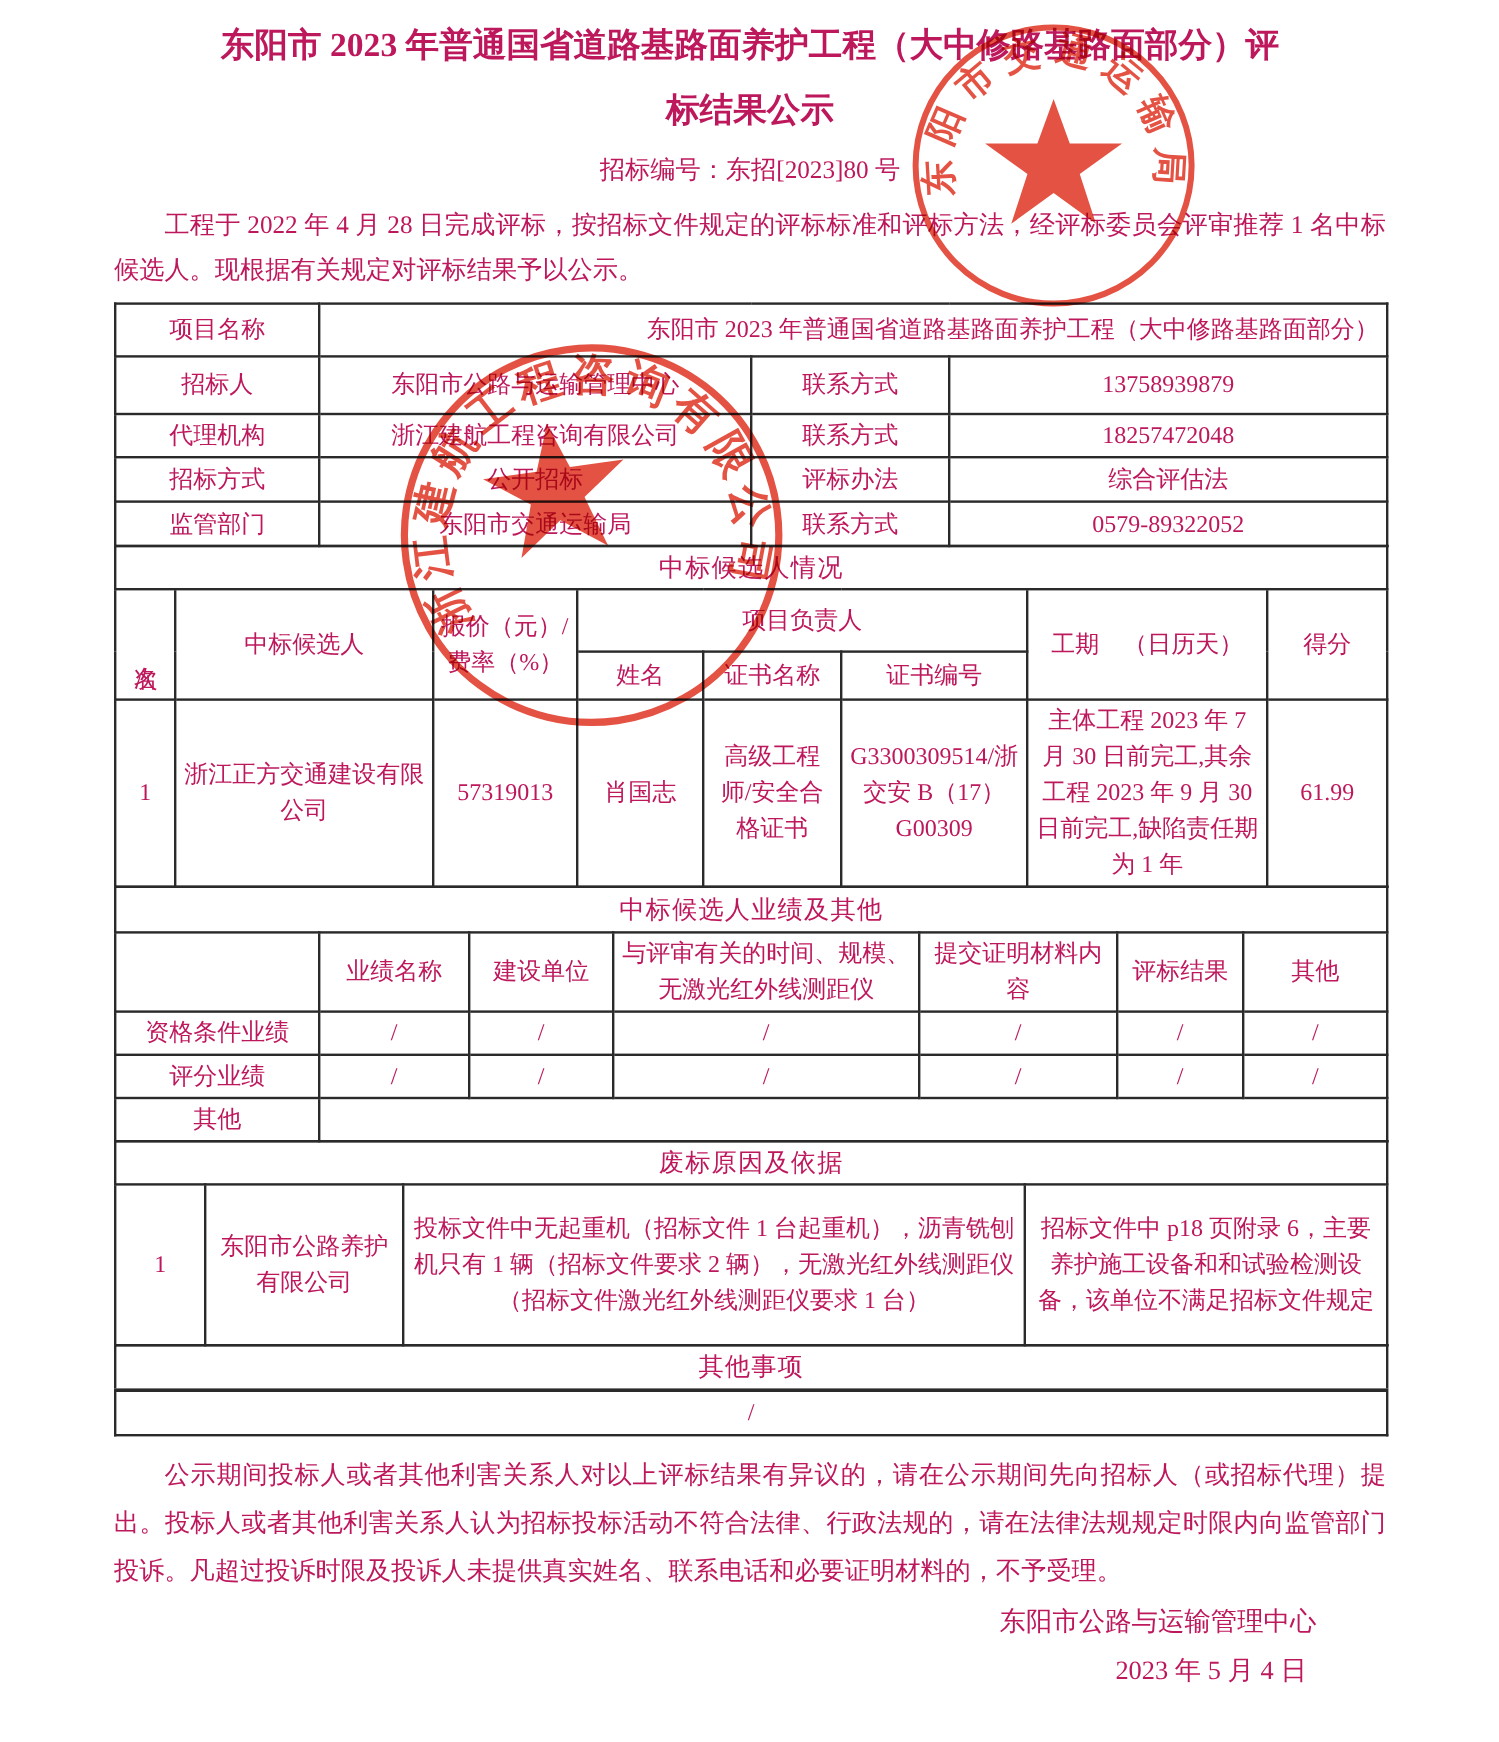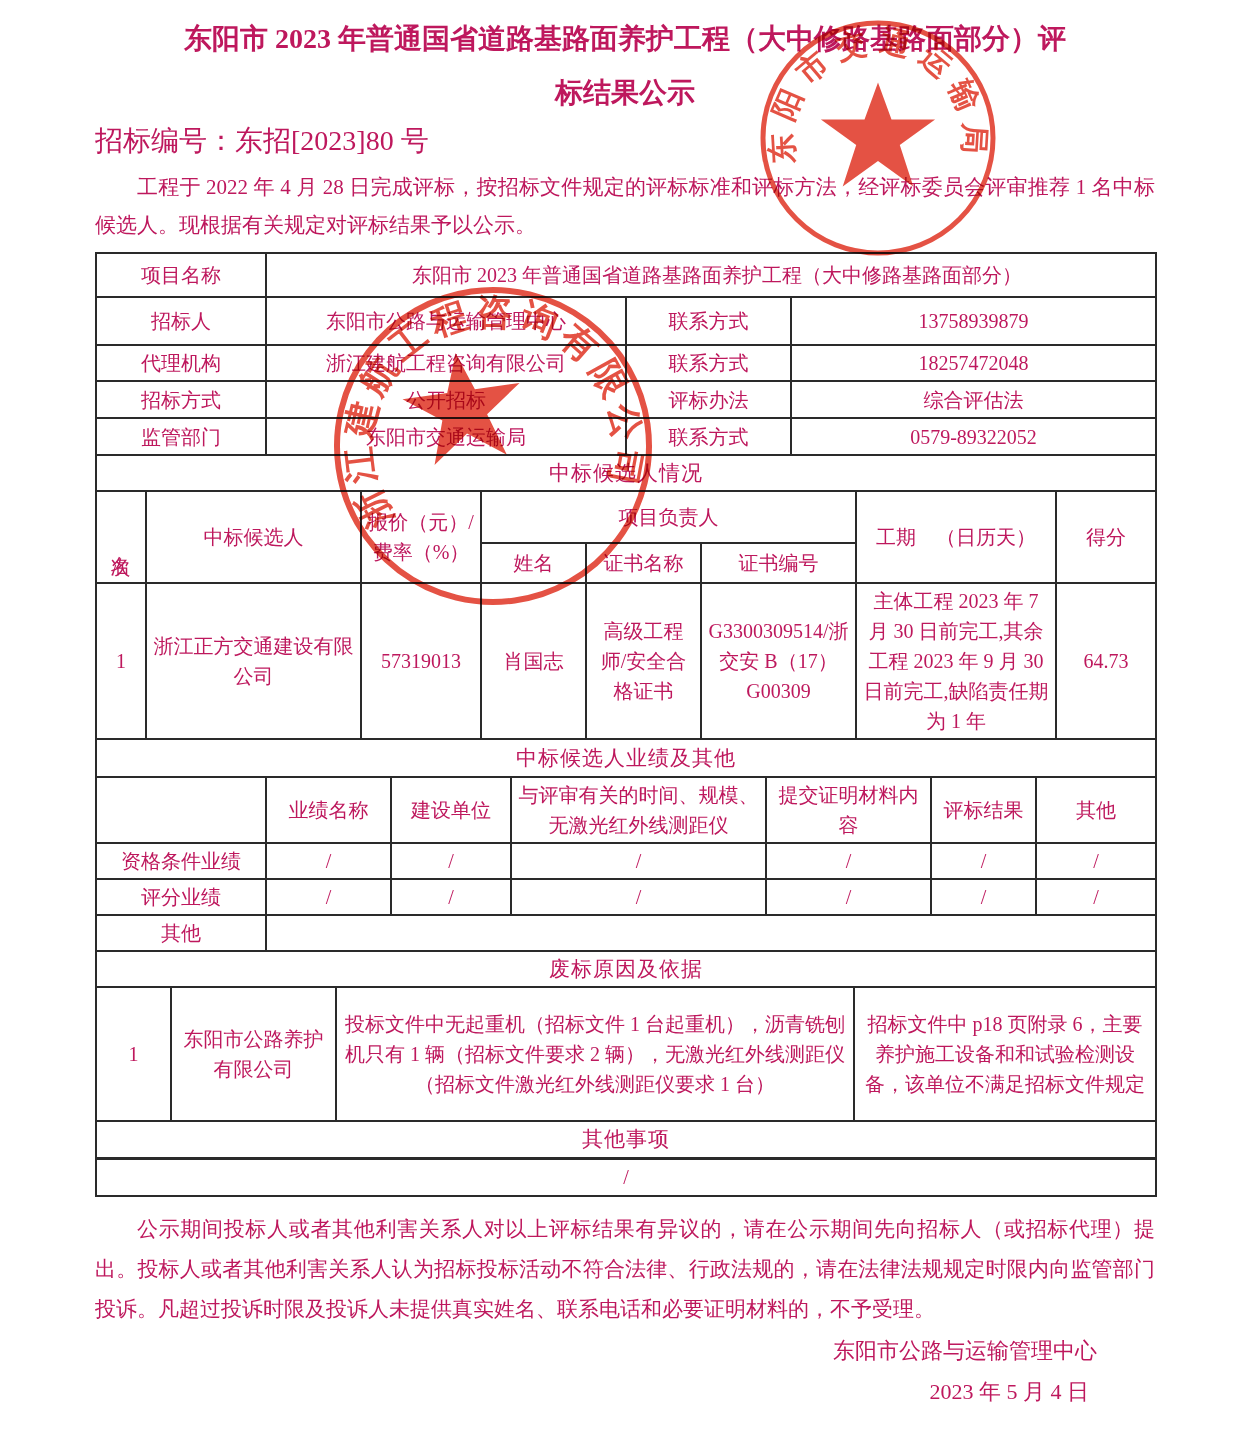--- a/index.html
+++ b/index.html
@@ -9,35 +9,35 @@
     width: 1249px;
     height: 1452px;
     background: #fff;
     overflow: hidden;
     font-family: "Liberation Serif", "DejaVu Serif", serif;
     color: #be185d;
   }
   .content { padding: 12px 94px 0 95px; }
 
   .doc-title { text-align: center; font-weight: bold; font-size: 28px; line-height: 54px; }
-  .bid-no   { text-align: left; font-size: 28px; line-height: 42px; }
+  .bid-no   { text-align: center; font-size: 21px; line-height: 42px; }
   .intro    { font-size: 21px; line-height: 38px; text-indent: 2em; text-align: justify; margin-top: 6px; margin-bottom: 8px; }
 
   table { border-collapse: collapse; table-layout: fixed; width: 1060px; margin-top: -2px; }
   table.first { margin-top: 0; }
   td {
     border: 2px solid #2a2a2a;
     font-size: 20px;
     line-height: 30px;
     text-align: center;
     vertical-align: middle;
     padding: 2px 6px;
     overflow: hidden;
   }
-  td.left { text-align: center; padding-left: 18px; }
+  td.left { text-align: right; padding-left: 18px; }
   td.section { font-size: 21px; letter-spacing: 1px; }
   tr.thick-top td { border-top: 3px solid #2a2a2a; }
   .vstack { writing-mode: vertical-rl; text-orientation: upright; letter-spacing: 2px; margin: 0 auto; }
 
   .outro { font-size: 21px; line-height: 40px; text-indent: 2em; text-align: justify; margin-top: 12px; }
   .sign-org  { text-align: right; padding-right: 58px; font-size: 22px; line-height: 40px; margin-top: 2px; }
   .sign-date { text-align: right; padding-right: 66px; font-size: 22px; line-height: 42px; }
 
   .seal { position: absolute; opacity: 0.88; mix-blend-mode: multiply; pointer-events: none; }
   .seal-1 { left: 752px; top: 12px; width: 252px; height: 252px; }
@@ -129,21 +129,21 @@
         <td>证书编号</td>
       </tr>
       <tr>
         <td style="height:152px">1</td>
         <td>浙江正方交通建设有限公司</td>
         <td>57319013</td>
         <td>肖国志</td>
         <td>高级工程师/安全合格证书</td>
         <td>G3300309514/浙交安 B（17）G00309</td>
         <td>主体工程 2023 年 7 月 30 日前完工,其余工程 2023 年 9 月 30 日前完工,缺陷责任期为 1 年</td>
-        <td>64.73</td>
+        <td>61.99</td>
       </tr>
     </tbody>
       </table>
 
     <table>
       <colgroup>
           <col style="width:170px">
           <col style="width:125px">
           <col style="width:120px">
           <col style="width:255px">

